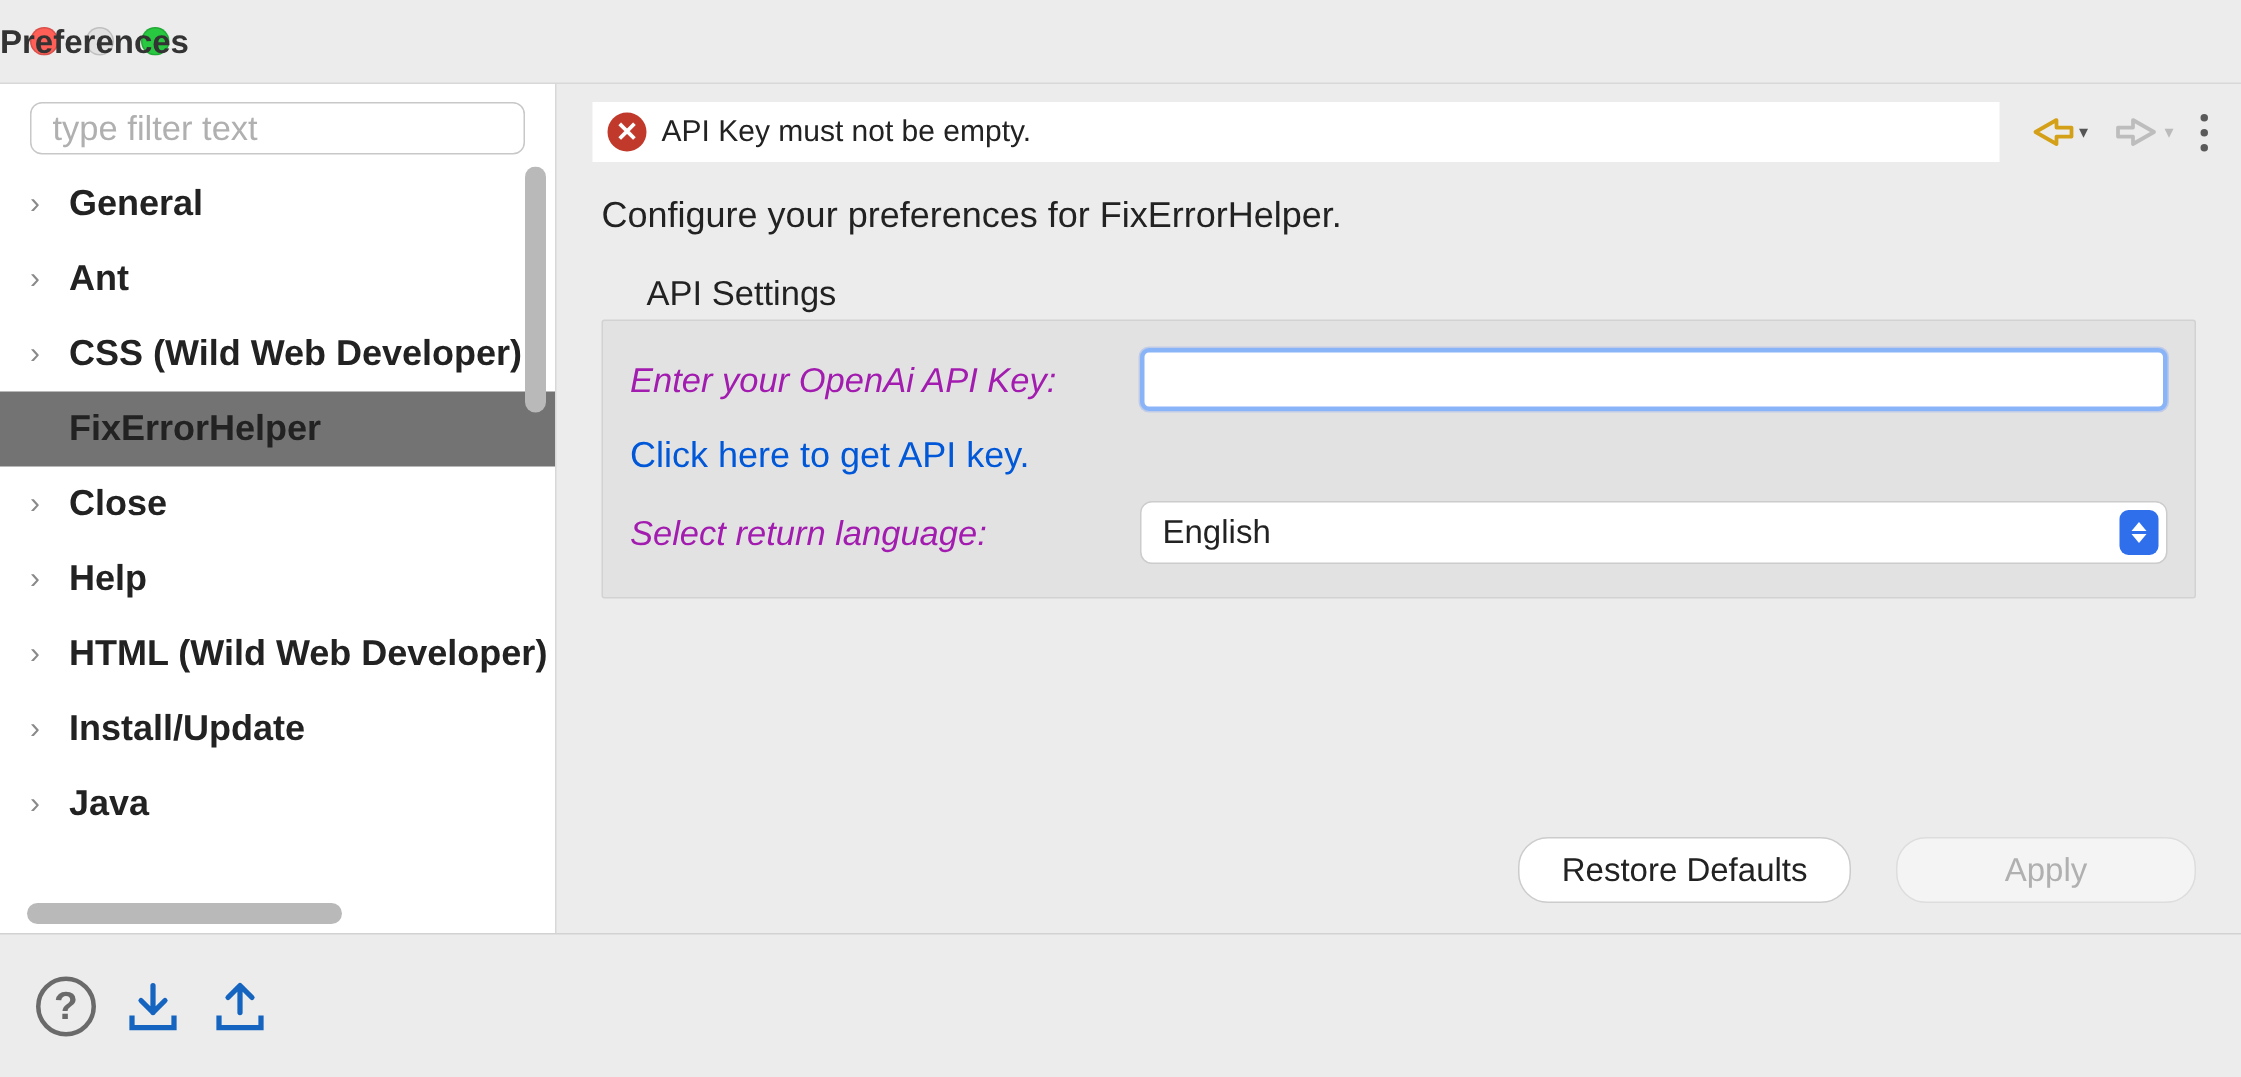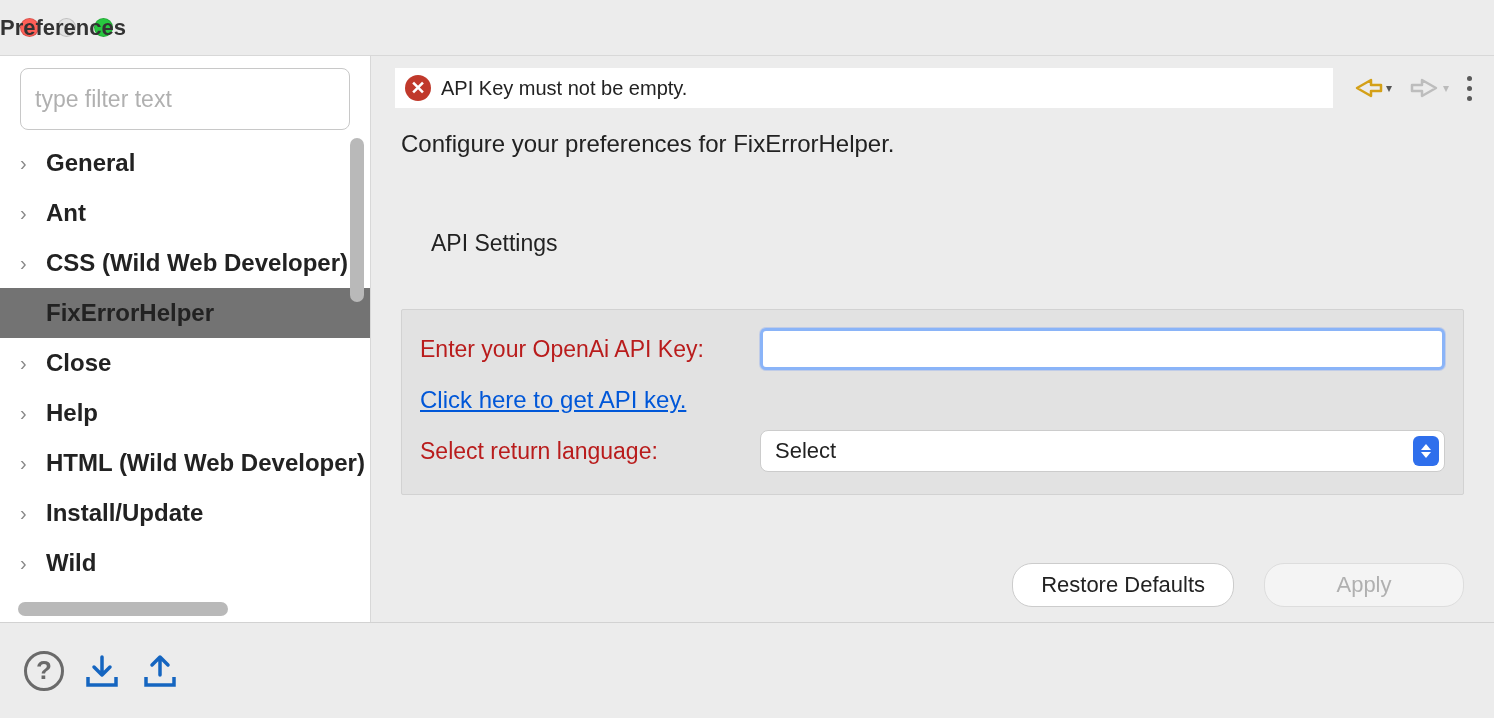--- a/index.html
+++ b/index.html
@@ -53,21 +53,21 @@
   width: 370px;
   background: #ffffff;
   display: flex;
   flex-direction: column;
   padding: 12px 0 0 0;
   position: relative;
 }
 .filter-wrap { padding: 0 20px 8px 20px; }
 .filter-input {
   width: 100%;
-  height: 62px;
+  height: 35px;
   border: 1px solid #c8c8c8;
   border-radius: 8px;
   padding: 0 14px;
   font-size: 23px;
   color: #404040;
   outline: none;
   background: #fff;
 }
 .filter-input::placeholder { color: #b0b0b0; }
 
@@ -173,21 +173,20 @@
   padding: 0 6px;
 }
 .overflow-icon .dot { width: 5px; height: 5px; border-radius: 50%; background: #5a5a5a; }
 
 
 .panel-body {
   flex: 1;
   padding: 10px 30px 20px 30px;
   display: flex;
   flex-direction: column;
-  gap: 48px;
 }
 .panel-desc { font-size: 24px; color: #222; margin-bottom: 24px; }
 
 .fieldset-label {
   font-size: 23px;
   color: #222;
   padding-left: 30px;
   margin-bottom: 4px;
 }
 .fieldset {
@@ -199,38 +198,38 @@
 }
 .form-row {
   display: flex;
   align-items: center;
   margin-bottom: 16px;
   gap: 20px;
 }
 .form-row .lbl {
   width: 320px;
   font-size: 23px;
-  color: #b91c1c;
+  color: #a21caf;
   flex-shrink: 0;
+  font-style: italic;
 }
 .text-input {
   flex: 1;
   height: 42px;
   border: 3px solid #8ab4f8;
   border-radius: 6px;
   background: #fff;
   outline: none;
   font-size: 20px;
   padding: 0 10px;
   box-shadow: 0 0 0 1px rgba(60,120,255,0.2);
 }
 .link {
   color: #0057d8;
   font-size: 24px;
-  text-decoration: underline;
   cursor: pointer;
   text-align: right;
 }
 .select-wrap {
   flex: 1;
   position: relative;
 }
 .select {
   width: 100%;
   height: 42px;
@@ -366,21 +365,21 @@
           <div class="tree-item">
             <span class="tree-arrow">›</span>
             <span class="tree-label">HTML (Wild Web Developer)</span>
           </div>
           <div class="tree-item">
             <span class="tree-arrow">›</span>
             <span class="tree-label">Install/Update</span>
           </div>
           <div class="tree-item">
             <span class="tree-arrow">›</span>
-            <span class="tree-label">Wild</span>
+            <span class="tree-label">Java</span>
           </div>
         </div>
       <div class="vscrollbar"></div>
     </div>
     <div class="hscrollbar">
       <div class="hscrollbar-thumb"></div>
     </div>
   </div>
 
   <div class="right-panel">
@@ -418,21 +417,21 @@
         <div class="form-row">
           <div class="lbl">Enter your OpenAi API Key:</div>
           <input class="text-input" value="" style="">
         </div>
         <div class="form-row">
           <a class="link">Click here to get API key.</a>
         </div>
         <div class="form-row" style="margin-bottom:0">
           <div class="lbl">Select return language:</div>
           <div class="select-wrap">
-            <div class="select">Select</div>
+            <div class="select">English</div>
             <div class="select-arrows">
               <div class="up"></div>
                 <div class="down"></div>
             </div>
           </div>
         </div>
       </div>
 
       <div class="panel-buttons">
         <div class="btn">Restore Defaults</div>

